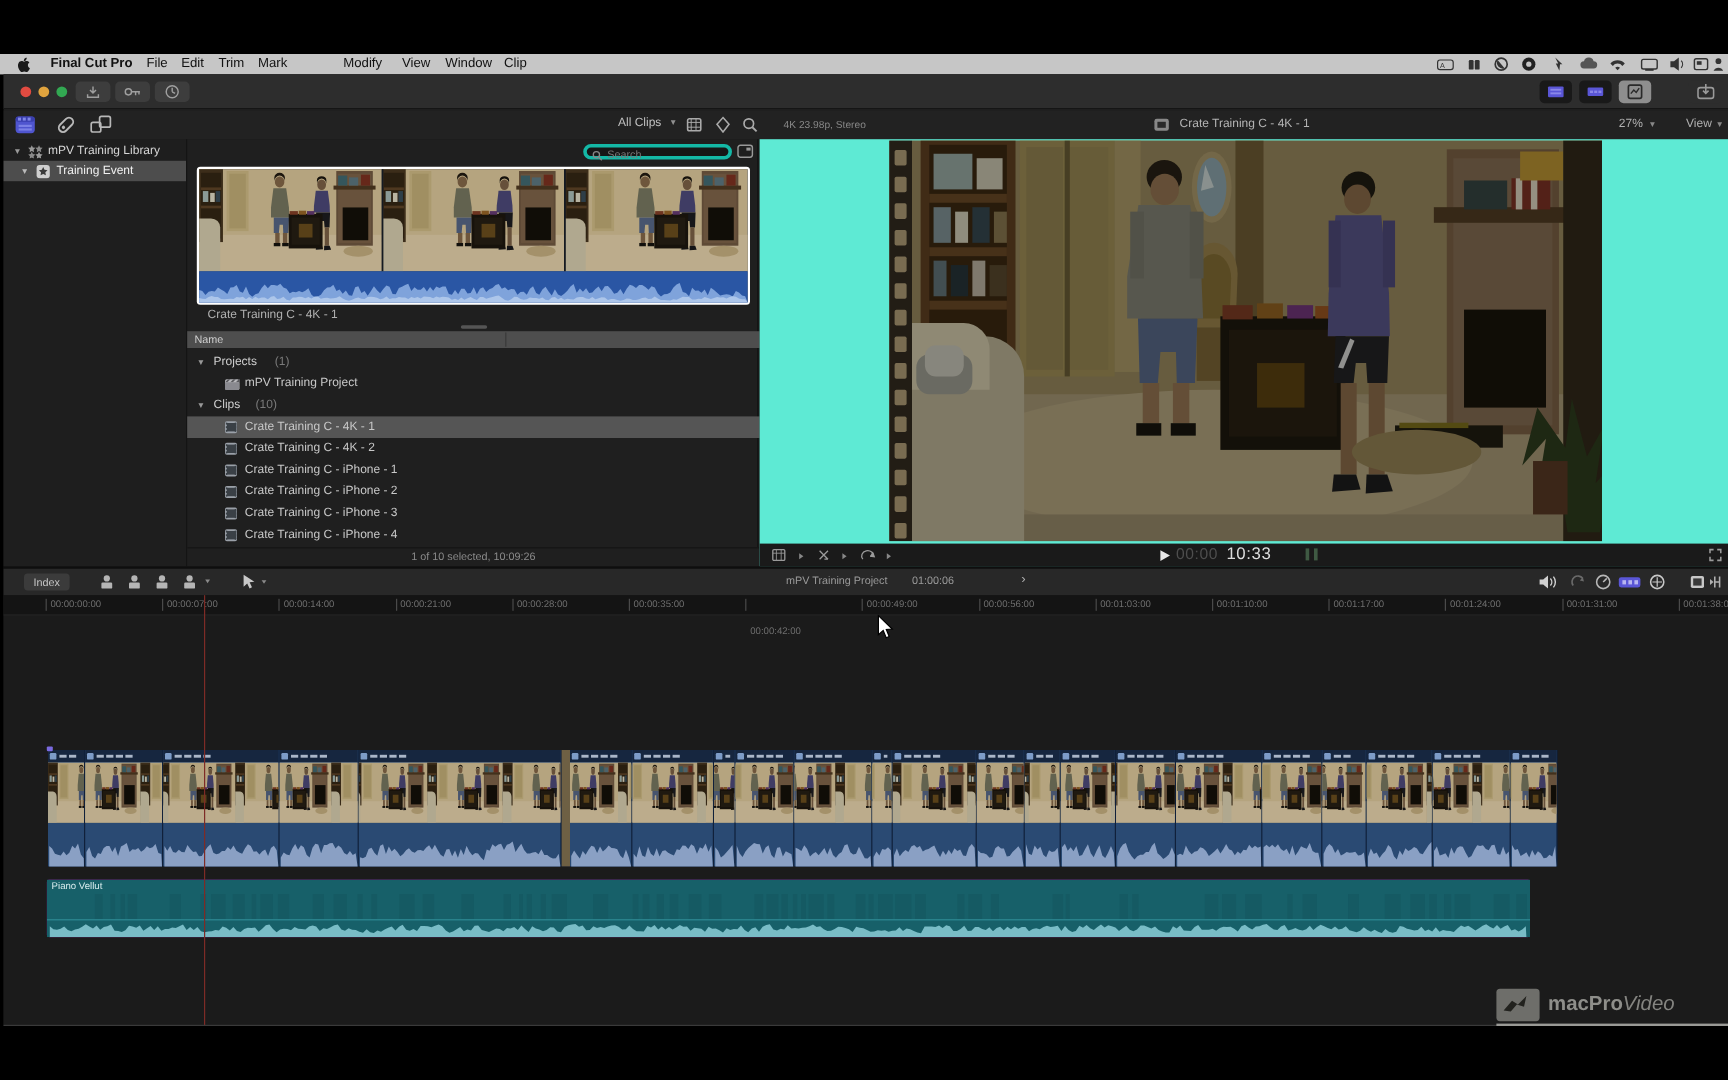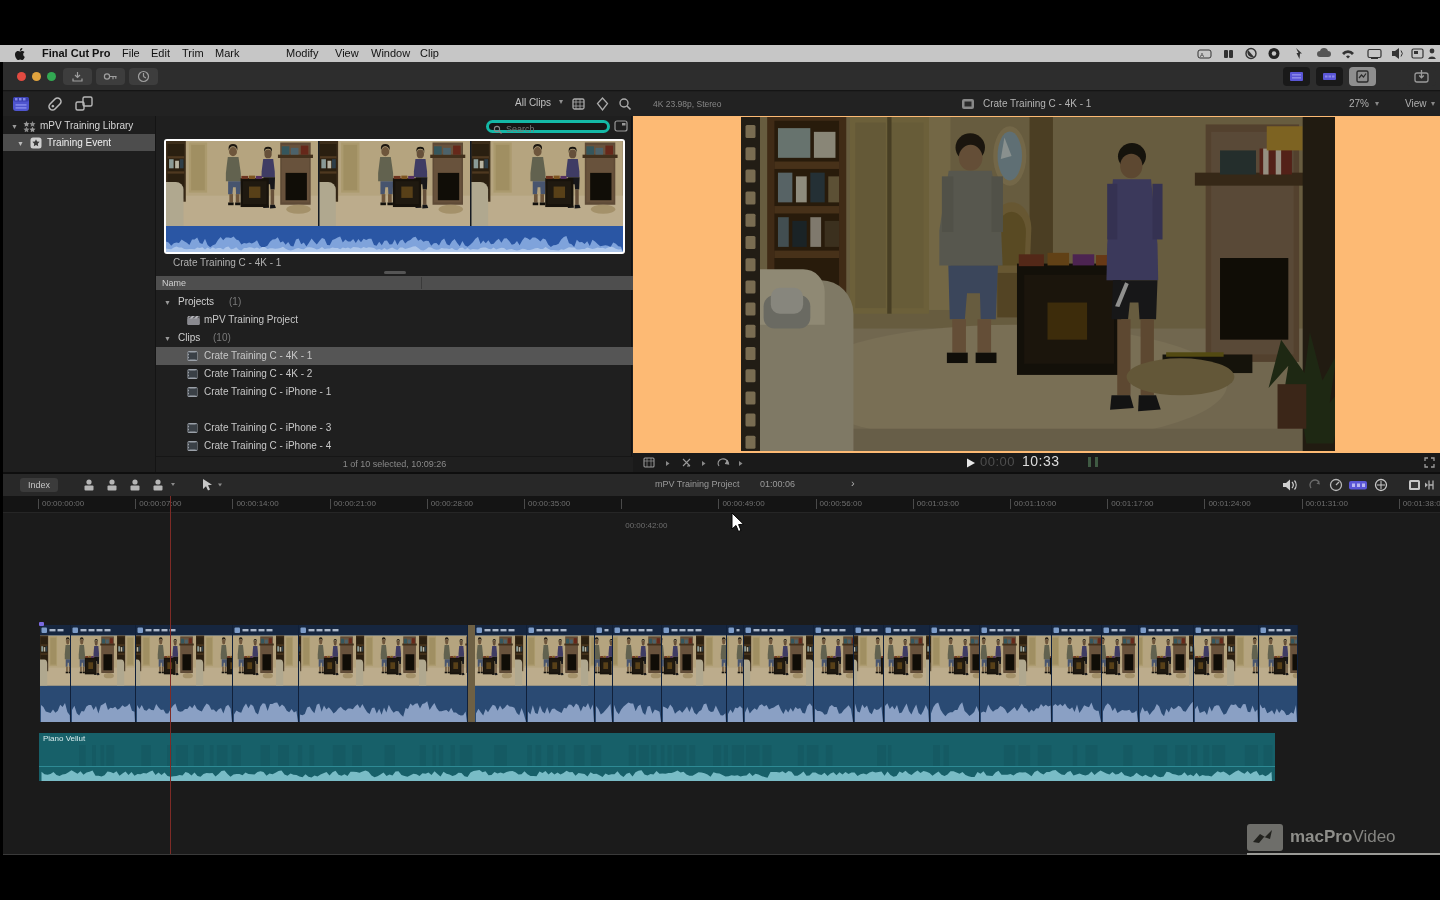--- a/index.html
+++ b/index.html
@@ -303,20 +303,33 @@
           <rect x="2" y="2.5" width="8" height="7" fill="#3a4046"></rect>
           <rect x="1.2" y="2.2" width="1.2" height="1.6" fill="#3a4046"></rect>
           <rect x="1.2" y="5.2" width="1.2" height="1.6" fill="#3a4046"></rect>
           <rect x="1.2" y="8.2" width="1.2" height="1.6" fill="#3a4046"></rect>
           <rect x="8.6" y="2.2" width="1.2" height="1.6" fill="#3a4046"></rect>
           <rect x="8.6" y="5.2" width="1.2" height="1.6" fill="#3a4046"></rect>
           <rect x="8.6" y="8.2" width="1.2" height="1.6" fill="#3a4046"></rect>
         </svg>
         <span class="abs" style="left:48px;">Crate Training C - iPhone - 1</span>
       </div>
+      <div class="abs" style="left:0;top:285px;width:477px;height:18px;color:#c8c8c8;font-size:10px;line-height:18px;">
+        <svg class="abs" style="left:31px;top:3px" width="11" height="12">
+          <rect x="0.5" y="1" width="10" height="10" rx="1.5" fill="#9aa0a8"></rect>
+          <rect x="2" y="2.5" width="8" height="7" fill="#3a4046"></rect>
+          <rect x="1.2" y="2.2" width="1.2" height="1.6" fill="#3a4046"></rect>
+          <rect x="1.2" y="5.2" width="1.2" height="1.6" fill="#3a4046"></rect>
+          <rect x="1.2" y="8.2" width="1.2" height="1.6" fill="#3a4046"></rect>
+          <rect x="8.6" y="2.2" width="1.2" height="1.6" fill="#3a4046"></rect>
+          <rect x="8.6" y="5.2" width="1.2" height="1.6" fill="#3a4046"></rect>
+          <rect x="8.6" y="8.2" width="1.2" height="1.6" fill="#3a4046"></rect>
+        </svg>
+        <span class="abs" style="left:48px;">Crate Training C - iPhone - 2</span>
+      </div>
       <div class="abs" style="left:0;top:303px;width:477px;height:18px;color:#c8c8c8;font-size:10px;line-height:18px;">
         <svg class="abs" style="left:31px;top:3px" width="11" height="12">
           <rect x="0.5" y="1" width="10" height="10" rx="1.5" fill="#9aa0a8"></rect>
           <rect x="2" y="2.5" width="8" height="7" fill="#3a4046"></rect>
           <rect x="1.2" y="2.2" width="1.2" height="1.6" fill="#3a4046"></rect>
           <rect x="1.2" y="5.2" width="1.2" height="1.6" fill="#3a4046"></rect>
           <rect x="1.2" y="8.2" width="1.2" height="1.6" fill="#3a4046"></rect>
           <rect x="8.6" y="2.2" width="1.2" height="1.6" fill="#3a4046"></rect>
           <rect x="8.6" y="5.2" width="1.2" height="1.6" fill="#3a4046"></rect>
           <rect x="8.6" y="8.2" width="1.2" height="1.6" fill="#3a4046"></rect>
@@ -333,21 +346,21 @@
           <rect x="8.6" y="2.2" width="1.2" height="1.6" fill="#3a4046"></rect>
           <rect x="8.6" y="5.2" width="1.2" height="1.6" fill="#3a4046"></rect>
           <rect x="8.6" y="8.2" width="1.2" height="1.6" fill="#3a4046"></rect>
         </svg>
         <span class="abs" style="left:48px;">Crate Training C - iPhone - 4</span>
       </div>
   <div class="abs" style="left:0;top:340px;width:477px;height:16px;background:#1f1f1f;border-top:1px solid #161616;">
     <span class="abs" style="left:0;top:2px;width:477px;text-align:center;color:#8a8a8a;font-size:9px;">1 of 10 selected, 10:09:26</span>
   </div>
 </div>
-    <div class="abs" style="left:633px;top:116px;width:807px;height:356px;background:#fdba74;">
+    <div class="abs" style="left:633px;top:116px;width:807px;height:356px;background:#5eead4;">
   <svg class="abs" style="left:108px;top:1px" width="594" height="334" viewBox="0 0 594 334">
     <rect x="0" y="0" width="594" height="334" fill="#8d7c58"></rect>
     <rect x="0" y="0" width="19" height="334" fill="#2b241c"></rect>
     <rect x="4.5" y="8.0" width="10" height="13" rx="1.5" fill="#a2906e"></rect>
         <rect x="4.5" y="30.2" width="10" height="13" rx="1.5" fill="#a2906e"></rect>
         <rect x="4.5" y="52.4" width="10" height="13" rx="1.5" fill="#a2906e"></rect>
         <rect x="4.5" y="74.6" width="10" height="13" rx="1.5" fill="#a2906e"></rect>
         <rect x="4.5" y="96.8" width="10" height="13" rx="1.5" fill="#a2906e"></rect>
         <rect x="4.5" y="119.0" width="10" height="13" rx="1.5" fill="#a2906e"></rect>
         <rect x="4.5" y="141.2" width="10" height="13" rx="1.5" fill="#a2906e"></rect>
@@ -1079,15 +1092,15 @@
     </div>
 <svg class="abs" style="left:730px;top:512px" width="16" height="22" viewBox="0 0 16 22">
   <path d="M2,1 L2,17 L6,13.5 L8.5,19.5 L11,18.4 L8.6,12.6 L13.5,12.2 Z" fill="#fff" stroke="#000" stroke-width="1"></path>
 </svg>
 
 <div class="abs" style="left:1247px;top:824px;width:36px;height:27px;background:#6e6e6a;border-radius:3px;">
   <svg width="36" height="27">
         <path d="M6,18 l7,-8 5,3 7,-7 -2,9 -6,-2 -5,6Z" fill="#22221e"></path>
       </svg>
 </div>
-<span class="abs" style="left:1290px;top:827px;color:#8e8e8a;font-size:17px;font-weight:bold;letter-spacing:0px;">macPro<span style="font-weight:normal;color:#848480;">Video</span></span>
+<span class="abs" style="left:1290px;top:827px;color:#8e8e8a;font-size:17px;font-weight:bold;letter-spacing:0px;">macPro<span style="font-weight:normal;font-style:italic;color:#848480;">Video</span></span>
 <div class="abs" style="left:3px;top:854px;width:1437px;height:1px;background:#3a3a3a;"></div>
 <div class="abs" style="left:1247px;top:853px;width:193px;height:2px;background:#9a9a96;"></div>
 </div>
 </body></html>

